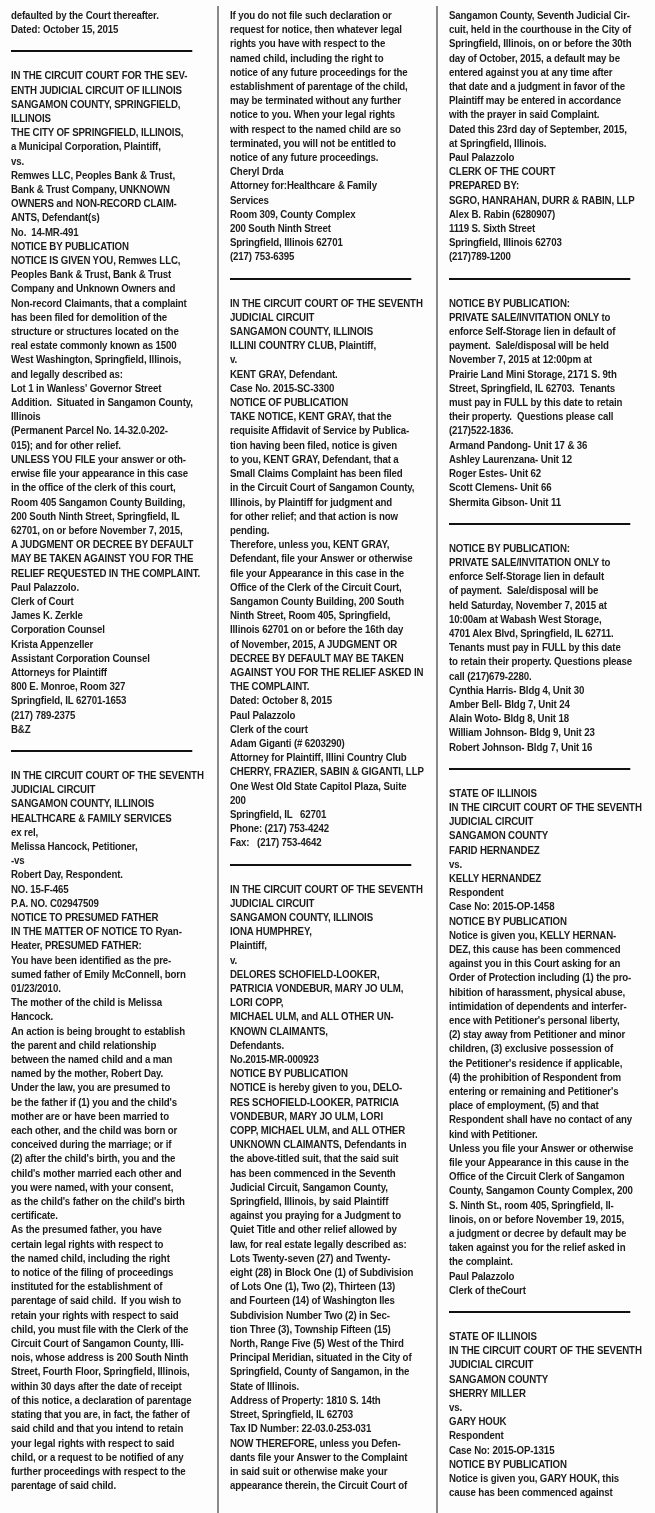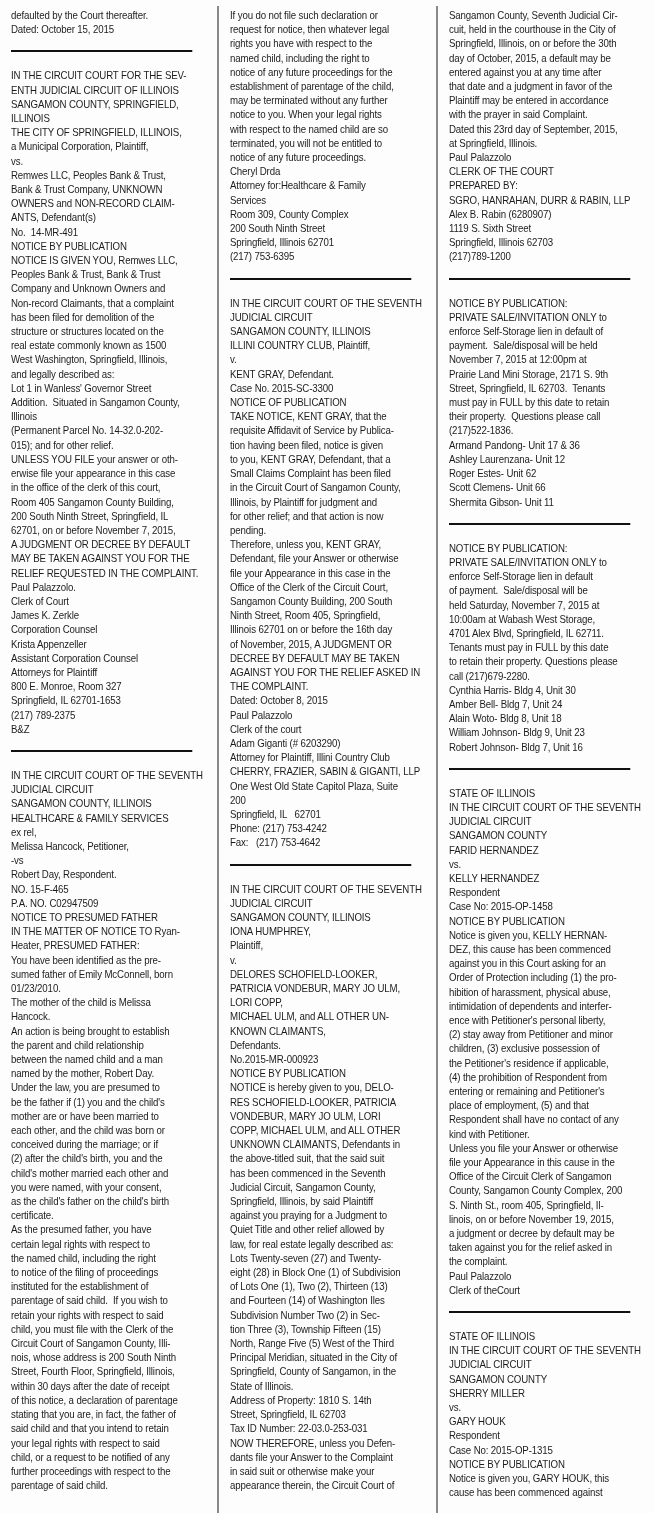--- a/index.html
+++ b/index.html
@@ -11,21 +11,21 @@
     position: relative;
     width: 655px;
     min-height: 1513px;
     background: var(--bg, #fdfdfd);
     display: flex;
     align-items: stretch;
     box-sizing: border-box;
     padding-top: 6px;
     color: var(--text, #1c1c1c);
     font-family: "Liberation Sans", sans-serif;
-    font-weight: normal;
+    font-weight: bold;
     font-size: 11px;
     line-height: 14.2px;
     letter-spacing: -0.15px;
     justify-content: space-between;
   }
   .col {
     width: 218px;
     box-sizing: border-box;
     padding: 2px 4px 0 11px;
     overflow: hidden;

